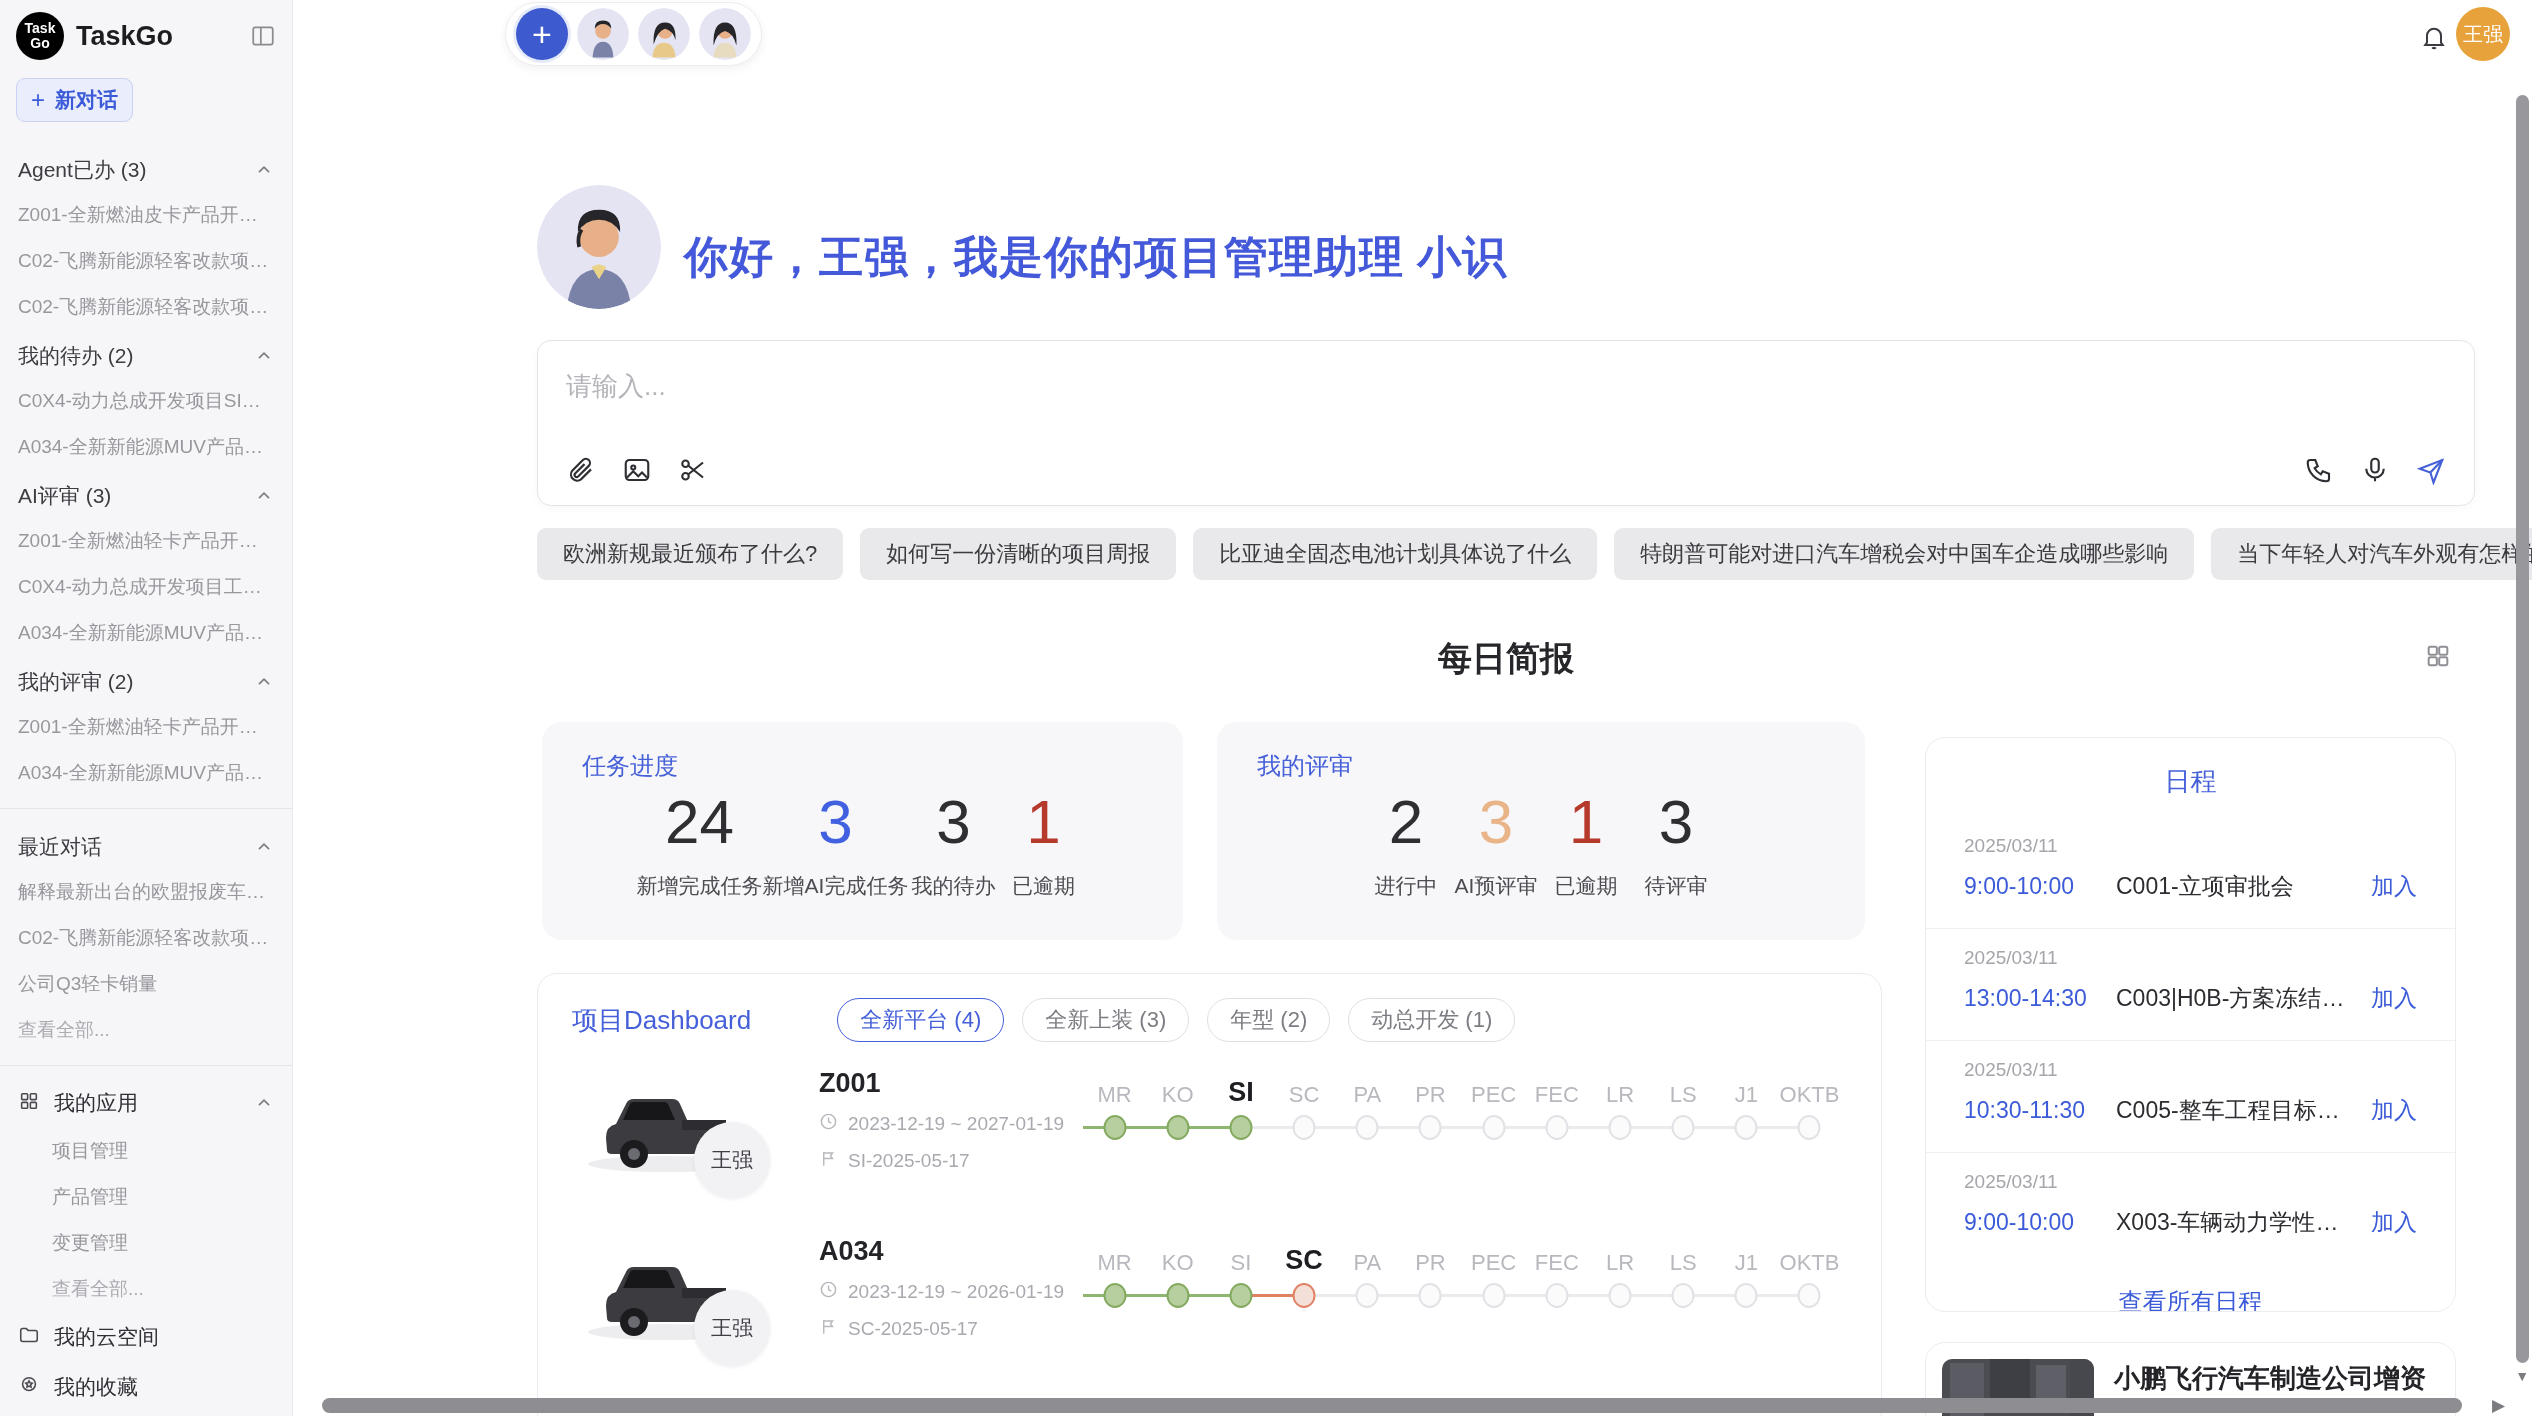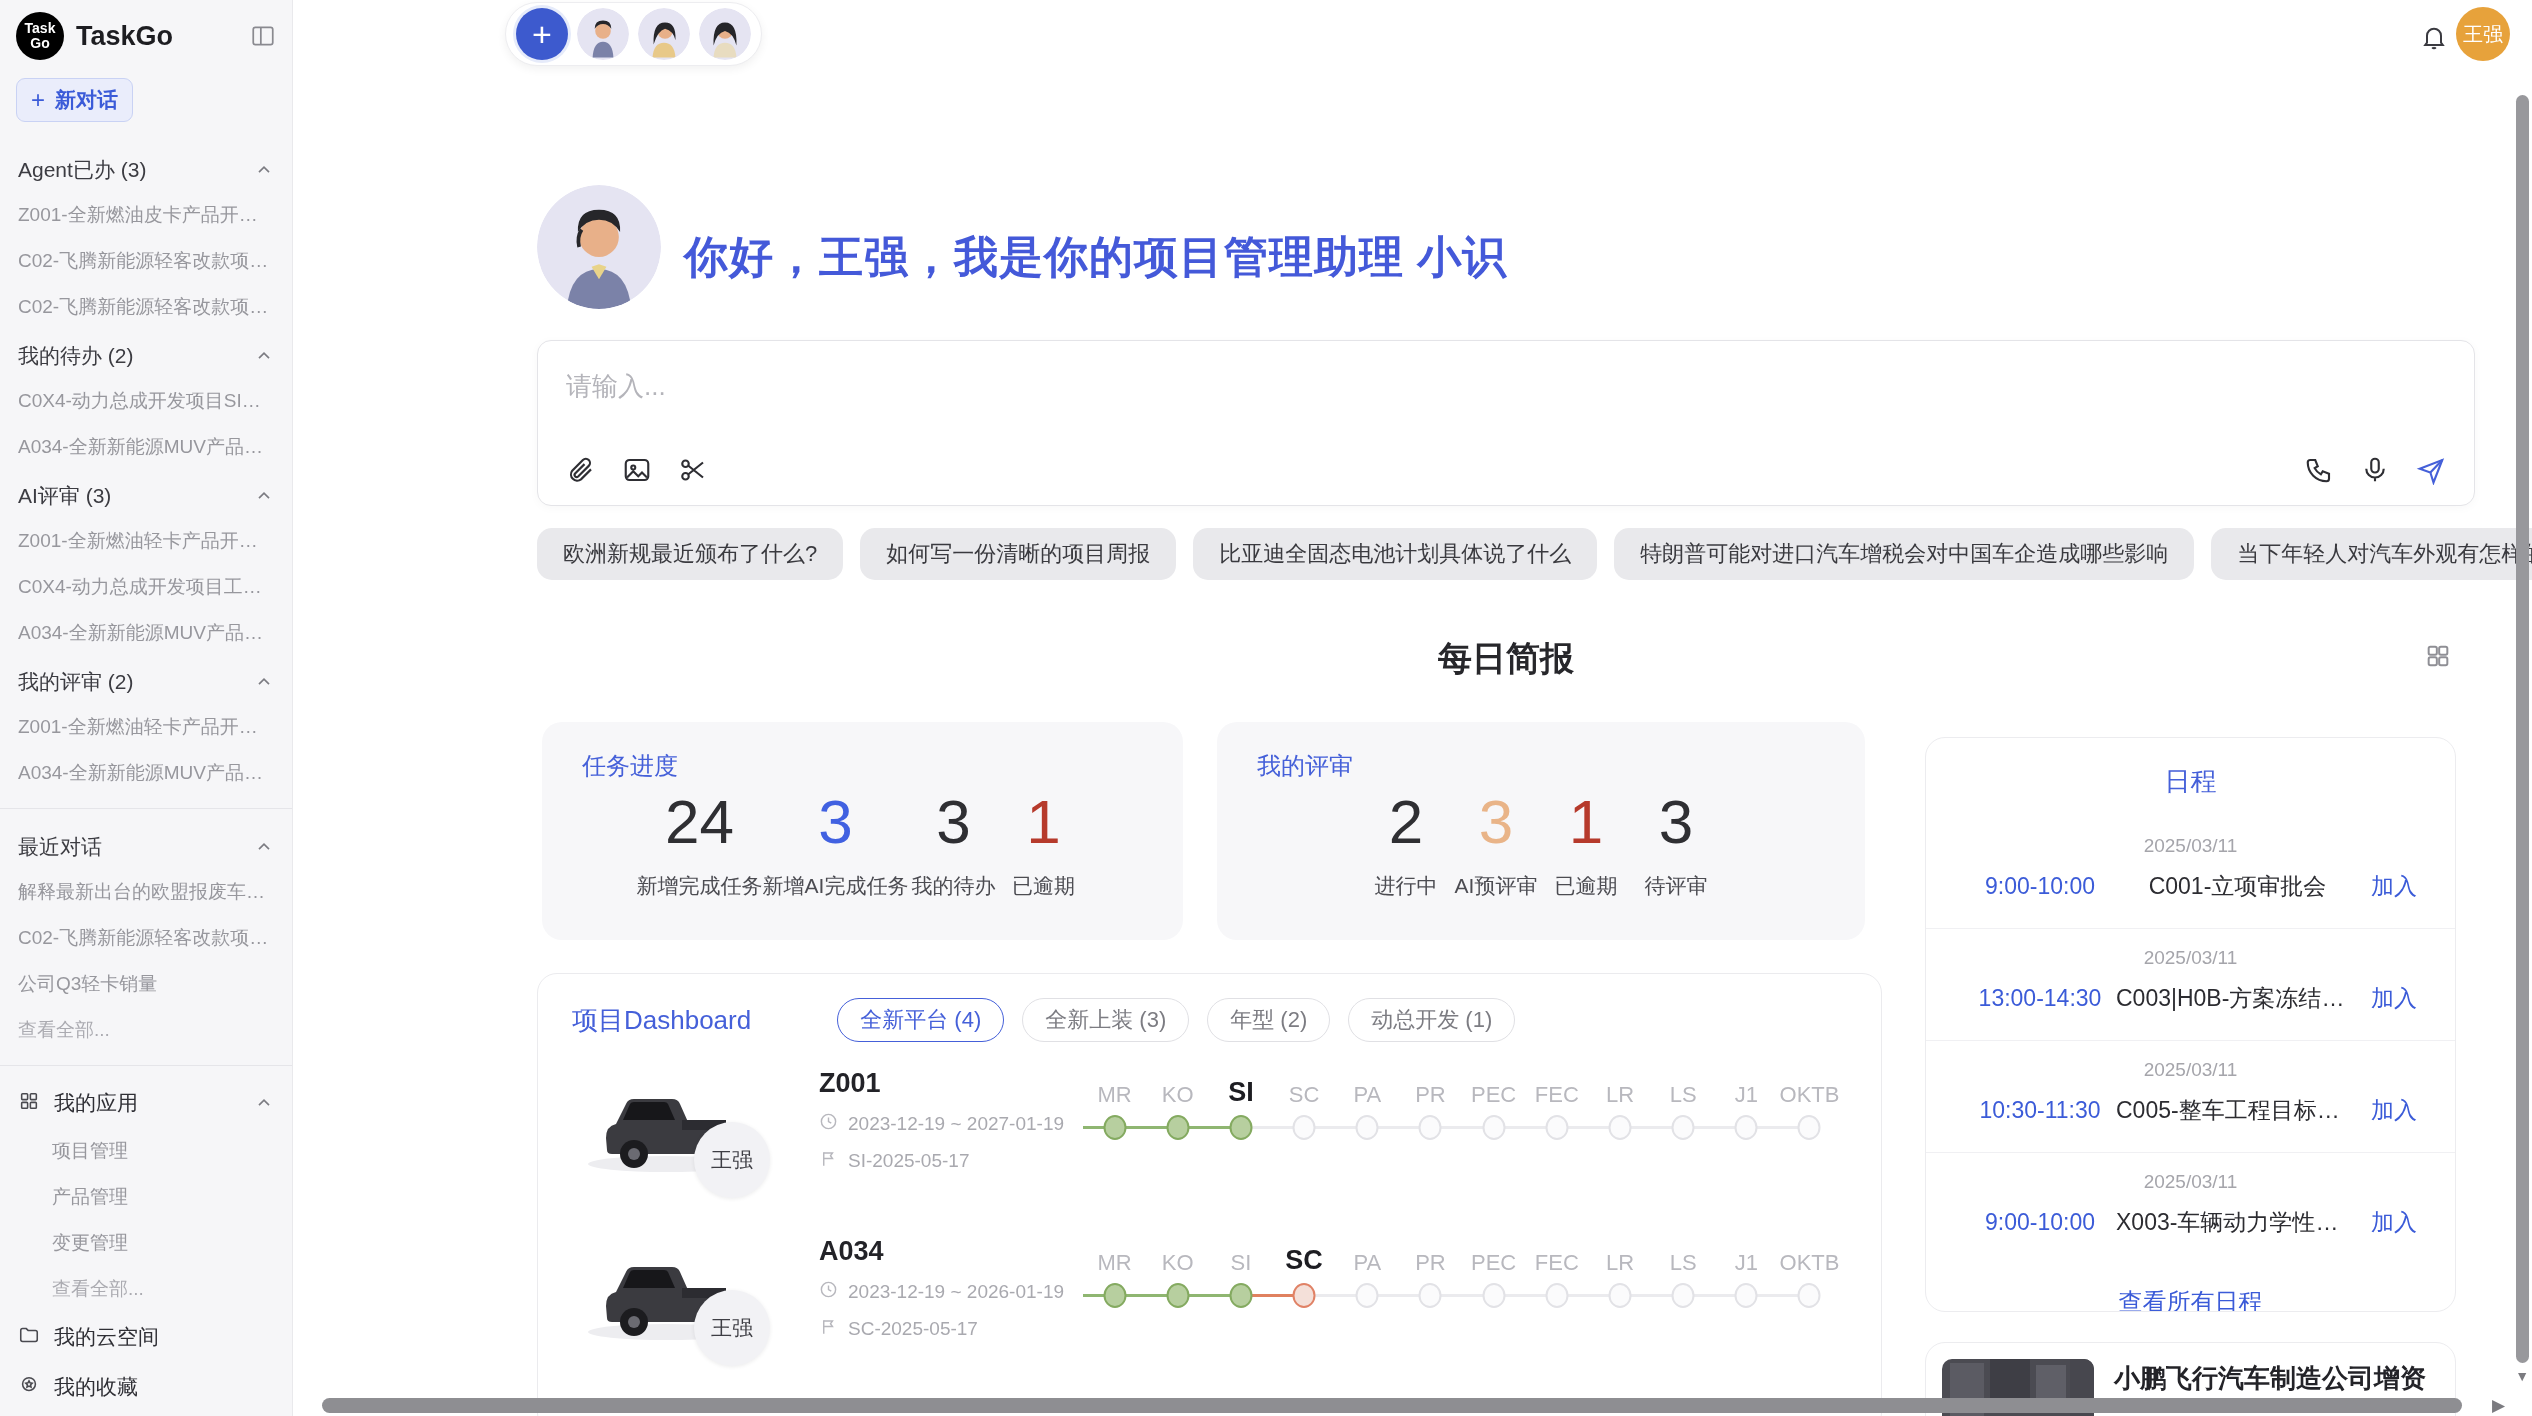--- a/index.html
+++ b/index.html
@@ -81,21 +81,21 @@
     font-family:"Liberation Sans",sans-serif;font-size:26px;color:#2c2c31;padding:0;
   }
   .composer textarea::placeholder{color:#b4b4ba;}
   .composer-icons{display:flex;align-items:center;gap:26px;}
   .composer-icons .spacer{flex:1;}
   .cicon{color:#2e2e33;display:flex;cursor:pointer;}
   .cicon.send{color:#4560d9;}
   
   .chips{position:absolute;left:537px;top:528px;width:1941px;display:flex;gap:17px;}
   .chip{
-    height:52px;line-height:52px;background:#e9e9ec;border-radius:15px;padding:0 26px;
+    height:52px;line-height:52px;background:#e9e9ec;border-radius:9px;padding:0 26px;
     font-size:22px;color:#3a3a3f;white-space:nowrap;cursor:pointer;
   }
   
   .briefing-title{
     position:absolute;left:537px;top:636px;width:1938px;text-align:center;
     font-size:34px;font-weight:bold;color:#27272b;
   }
   .layout-icon{position:absolute;left:2424px;top:642px;color:#8f8f95;cursor:pointer;}
   .stat-card{
     position:absolute;top:722px;height:218px;box-sizing:border-box;background:#f7f7f9;
@@ -150,21 +150,21 @@
     border:2px solid #e2e2e6;
   }
   .ms-dot.done{background:#b7cf9f;border:2.5px solid #84aa60;}
   .ms-dot.over{background:#f4e0d9;border:2.5px solid #e08266;}
   
   .sched-card{
     position:absolute;left:1925px;top:737px;width:531px;height:575px;box-sizing:border-box;
     background:#fff;border:1px solid #ececef;border-radius:20px;overflow:hidden;
   }
   .sched-title{text-align:center;font-size:26px;color:#4560d9;margin-top:26px;}
-  .sched-list{margin-top:18px;text-align:center;}
+  .sched-list{margin-top:18px;}
   .event{padding:18px 38px 26px 38px;border-bottom:1px solid #f0f0f3;}
   .event:last-child{border-bottom:none;}
   .event-date{font-size:19px;color:#a5a5ab;}
   .event-main{display:flex;align-items:center;margin-top:14px;}
   .event-time{font-size:23px;color:#3b5bd8;width:152px;flex:0 0 auto;}
   .event-title{font-size:23px;color:#2c2c31;flex:1;white-space:nowrap;overflow:hidden;text-overflow:ellipsis;}
   .join-link{font-size:23px;color:#3b5bd8;cursor:pointer;margin-left:12px;}
   .sched-viewall{text-align:center;font-size:24px;color:#3b5bd8;margin-top:22px;cursor:pointer;}
   
   .news-card{

